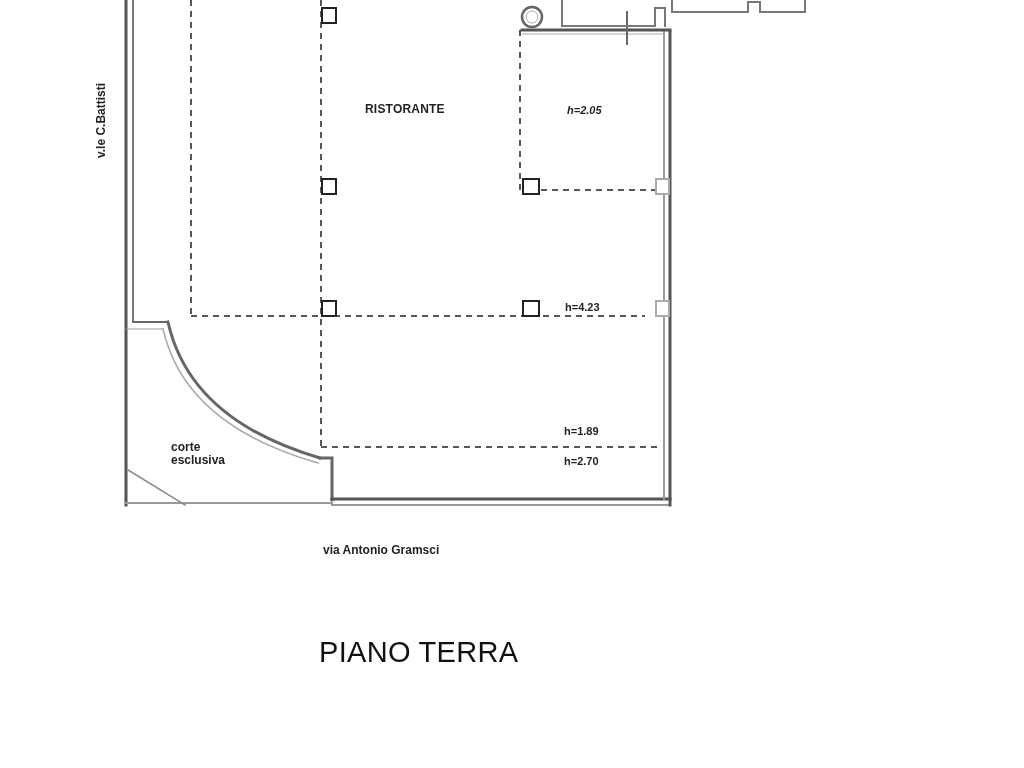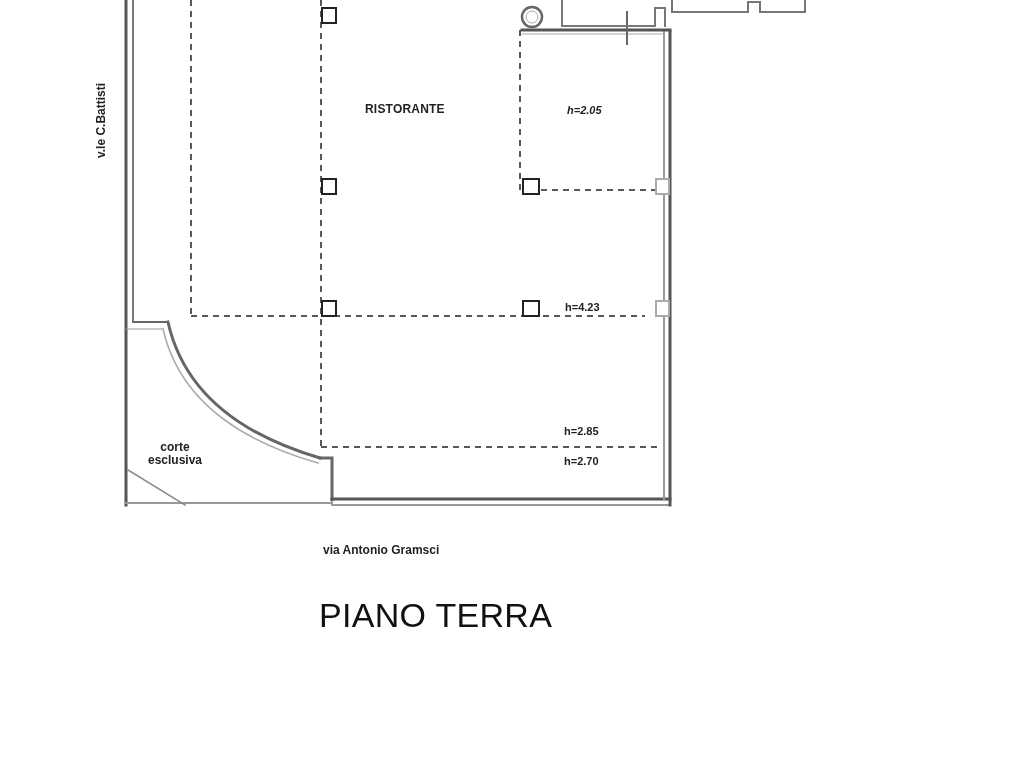--- a/index.html
+++ b/index.html
@@ -2,24 +2,24 @@
 <html><head>
 <meta charset="utf-8">
 <style>
   html, body { margin: 0; padding: 0; background: #ffffff; }
   body { width: 1024px; height: 768px; position: relative; overflow: hidden;
          font-family: "Liberation Sans", sans-serif; color: #1a1a1a; }
   svg.plan { position: absolute; left: 0; top: 0; }
   .lbl { position: absolute; white-space: nowrap; font-family: "Liberation Sans", sans-serif; }
   .room-label { font-size: 12px; font-weight: bold; letter-spacing: 0.2px; color: #222; }
   .h-label { font-size: 11px; font-weight: bold; color: #222; }
-  .court-label { font-size: 12px; font-weight: bold; color: #222; text-align: center; line-height: 13px; }
+  .court-label { font-size: 12px; font-weight: bold; color: #222; text-align: left; line-height: 13px; margin-left: 31px; }
   .street-v { font-size: 12px; font-weight: bold; color: #222; transform: rotate(-90deg); transform-origin: left top; }
   .street-h { font-size: 12px; font-weight: bold; color: #222; }
-  .floor-title { font-size: 34px; color: #111; letter-spacing: 0.3px; }
+  .floor-title { font-size: 29px; color: #111; letter-spacing: 0.3px; margin-top: 40px; }
 </style>
 </head>
 <body>
 
 <svg class="plan" width="1024" height="768" viewBox="0 0 1024 768">
 
   <g fill="none" stroke-linecap="square">
 
     <line x1="126" y1="0" x2="126" y2="505" stroke="#555" stroke-width="3"></line>
     <line x1="133" y1="0" x2="133" y2="322" stroke="#777" stroke-width="2"></line>
@@ -74,21 +74,21 @@
     <rect x="656" y="301" width="13" height="15"></rect>
   </g>
 </svg>
 
 <div class="lbl street-v" style="left:94px; top:158px;">v.le C.Battisti</div>
 
 <div class="lbl room-label" style="left:365px; top:102px;">RISTORANTE</div>
 
 <div class="lbl h-label" style="left:567px; top:104px;font-style:italic;">h=2.05</div>
 <div class="lbl h-label" style="left:565px; top:301px;">h=4.23</div>
-<div class="lbl h-label" style="left:564px; top:425px;">h=2.85</div>
+<div class="lbl h-label" style="left:564px; top:425px;">h=1.89</div>
 <div class="lbl h-label" style="left:564px; top:455px;text-align:right;">h=2.70</div>
 
 <div class="lbl court-label" style="left:140px; top:441px; width:70px;">
   <div>corte</div>
   <div>esclusiva</div>
 </div>
 
 <div class="lbl street-h" style="left:323px; top:543px;text-align:right;">via Antonio Gramsci</div>
 
 <div class="lbl floor-title" style="left:319px; top:596px;">PIANO TERRA</div>

